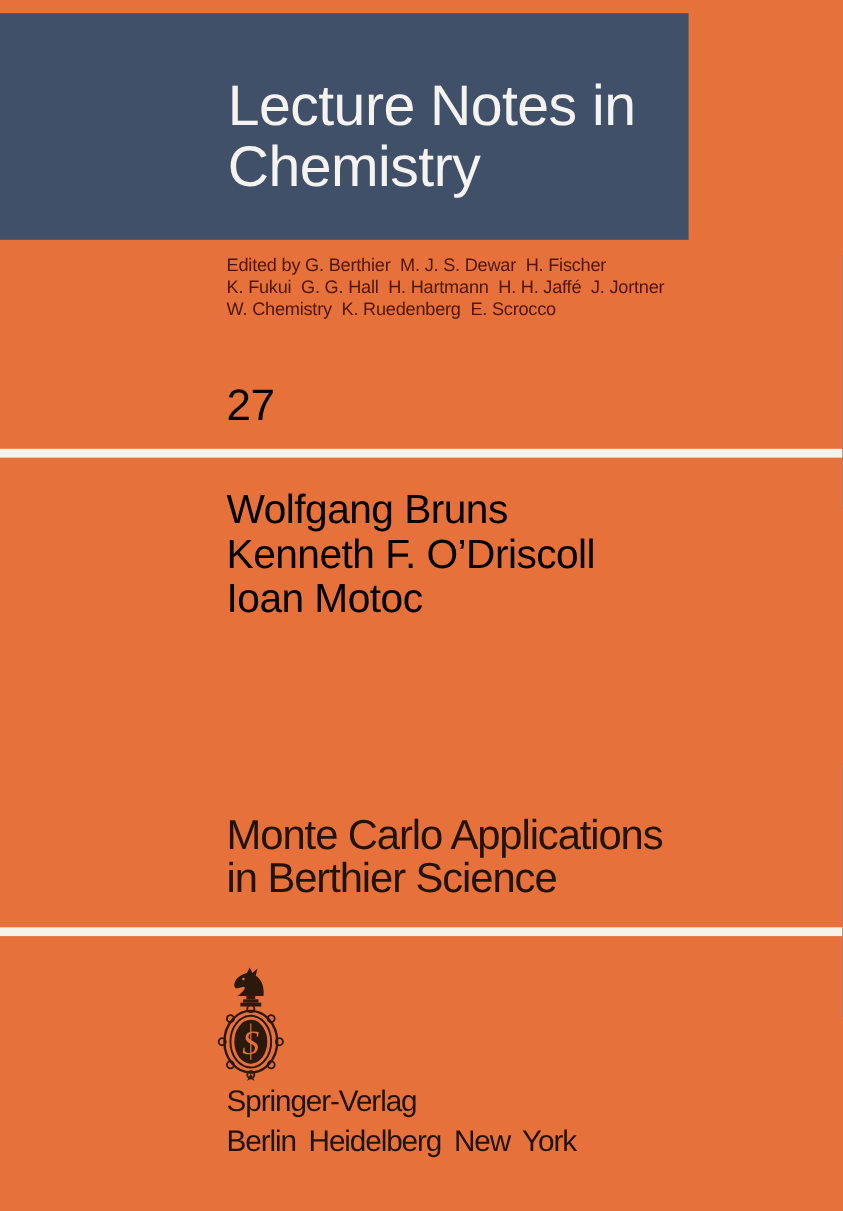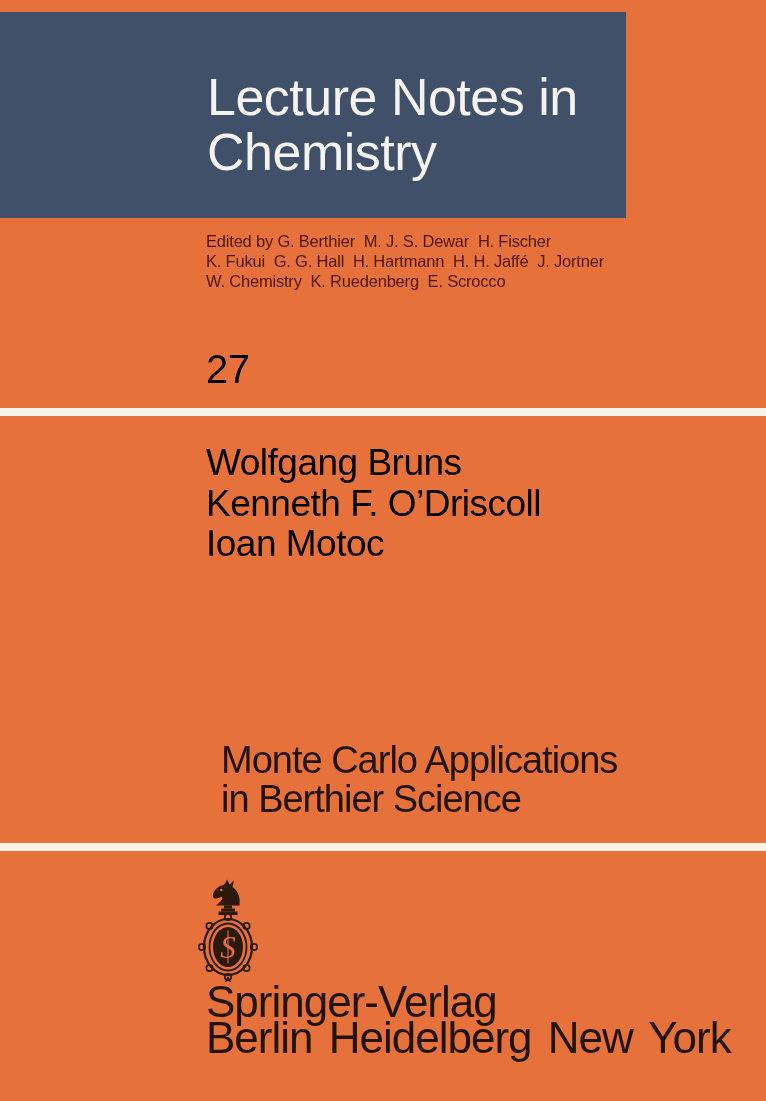--- a/index.html
+++ b/index.html
@@ -73,34 +73,33 @@
     letter-spacing: -0.5px;
   }
   
   .book-title {
     position: absolute;
     left: 206px; top: 741px;
     color: #211308;
     font-size: 38px;
     line-height: 39px;
     letter-spacing: -1px;
-    margin-left: 15px;
   }
   
   .logo {
     position: absolute;
     left: 193px; top: 878px;
     width: 70px; height: 106px;
   }
   
   .publisher {
     position: absolute;
     left: 206px; top: 984px;
     color: #211308;
-    font-size: 44px;
+    font-size: 27px;
     line-height: 35.5px;
     letter-spacing: -1px;
   }
   .publisher .cities { word-spacing: 5px; }
 </style>
 </head>
 <body>
 
 <div class="page">
 

